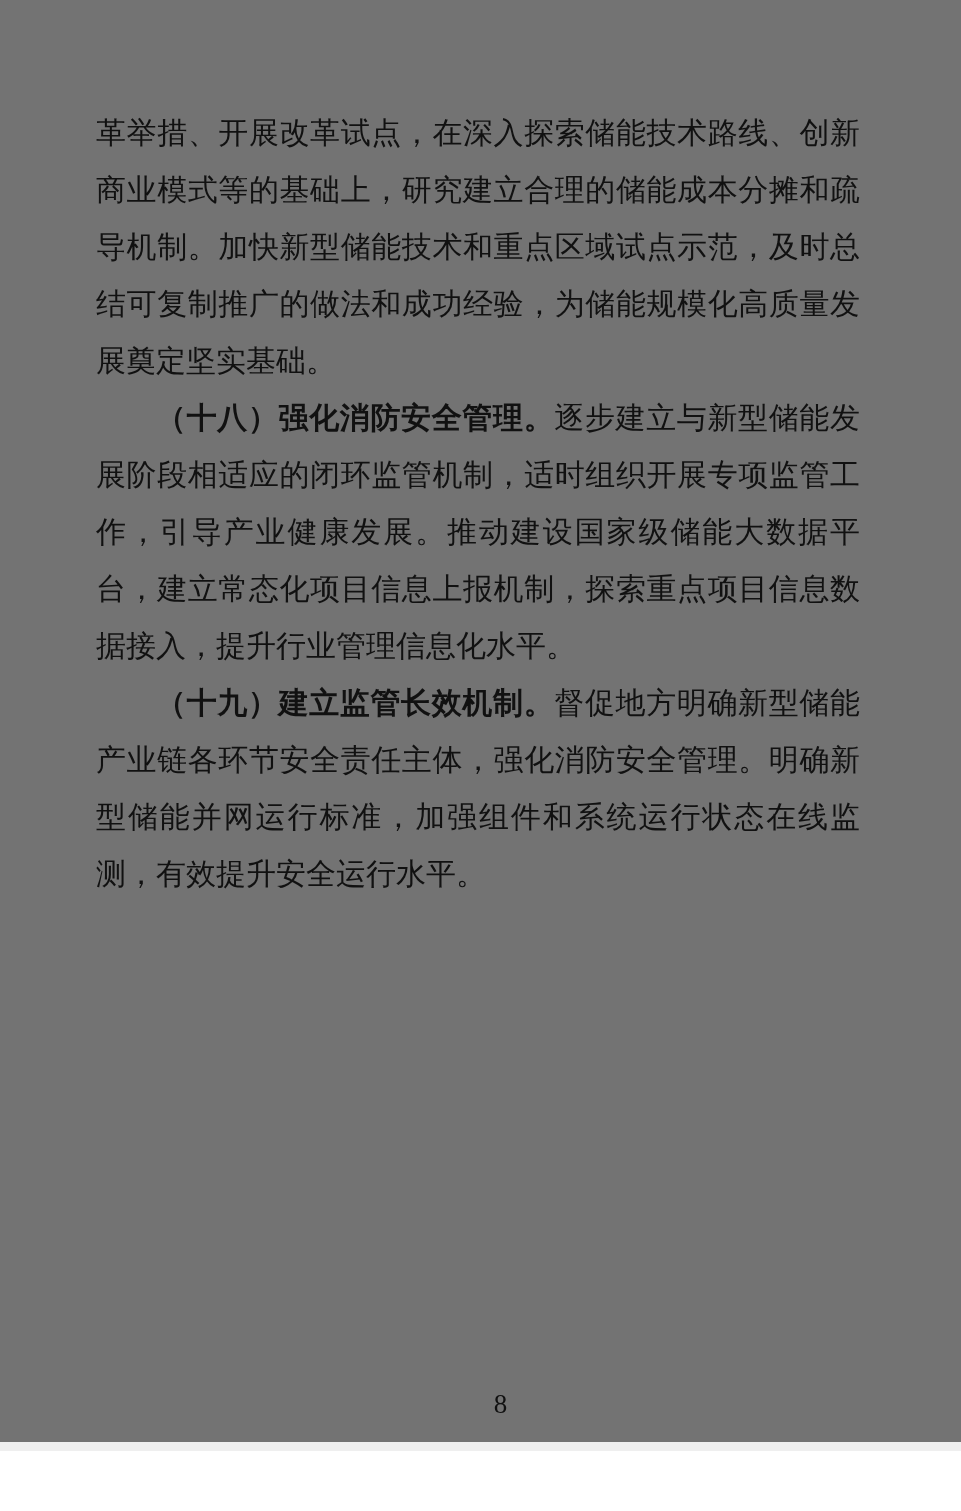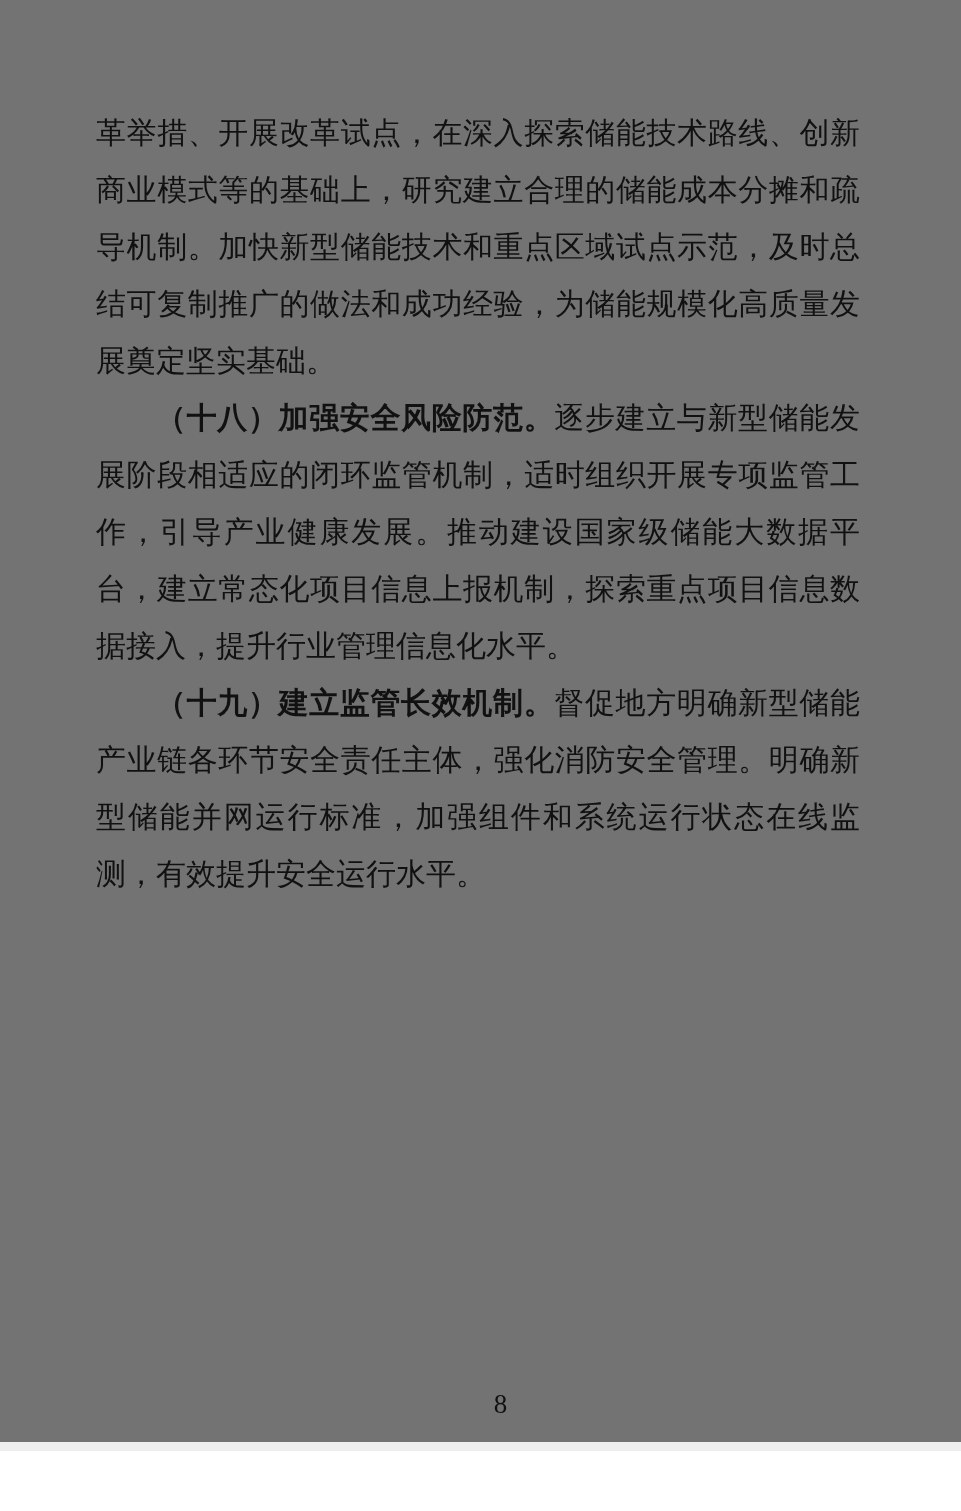--- a/index.html
+++ b/index.html
@@ -63,21 +63,21 @@
 </style>
 </head>
 <body>
 
 <div class="page">
 
   <div class="content">
 
     <p class="para"><span class="body-text">革举措、开展改革试点，在深入探索储能技术路线、创新商业模式等的基础上，研究建立合理的储能成本分摊和疏导机制。加快新型储能技术和重点区域试点示范，及时总结可复制推广的做法和成功经验，为储能规模化高质量发展奠定坚实基础。</span></p>
 
-    <p class="para indent"><span class="lead">（十八）加强安全风险防范。</span><span class="body-text">逐步建立与新型储能发展阶段相适应的闭环监管机制，适时组织开展专项监管工作，引导产业健康发展。推动建设国家级储能大数据平台，建立常态化项目信息上报机制，探索重点项目信息数据接入，提升行业管理信息化水平。</span></p>
+    <p class="para indent"><span class="lead">（十八）强化消防安全管理。</span><span class="body-text">逐步建立与新型储能发展阶段相适应的闭环监管机制，适时组织开展专项监管工作，引导产业健康发展。推动建设国家级储能大数据平台，建立常态化项目信息上报机制，探索重点项目信息数据接入，提升行业管理信息化水平。</span></p>
 
     <p class="para indent"><span class="lead">（十九）建立监管长效机制。</span><span class="body-text">督促地方明确新型储能产业链各环节安全责任主体，强化消防安全管理。明确新型储能并网运行标准，加强组件和系统运行状态在线监测，有效提升安全运行水平。</span></p>
 
   </div>
 
   <div class="page-number">8</div>
 
   <div class="bottom-strip"></div>
 
 </div>

